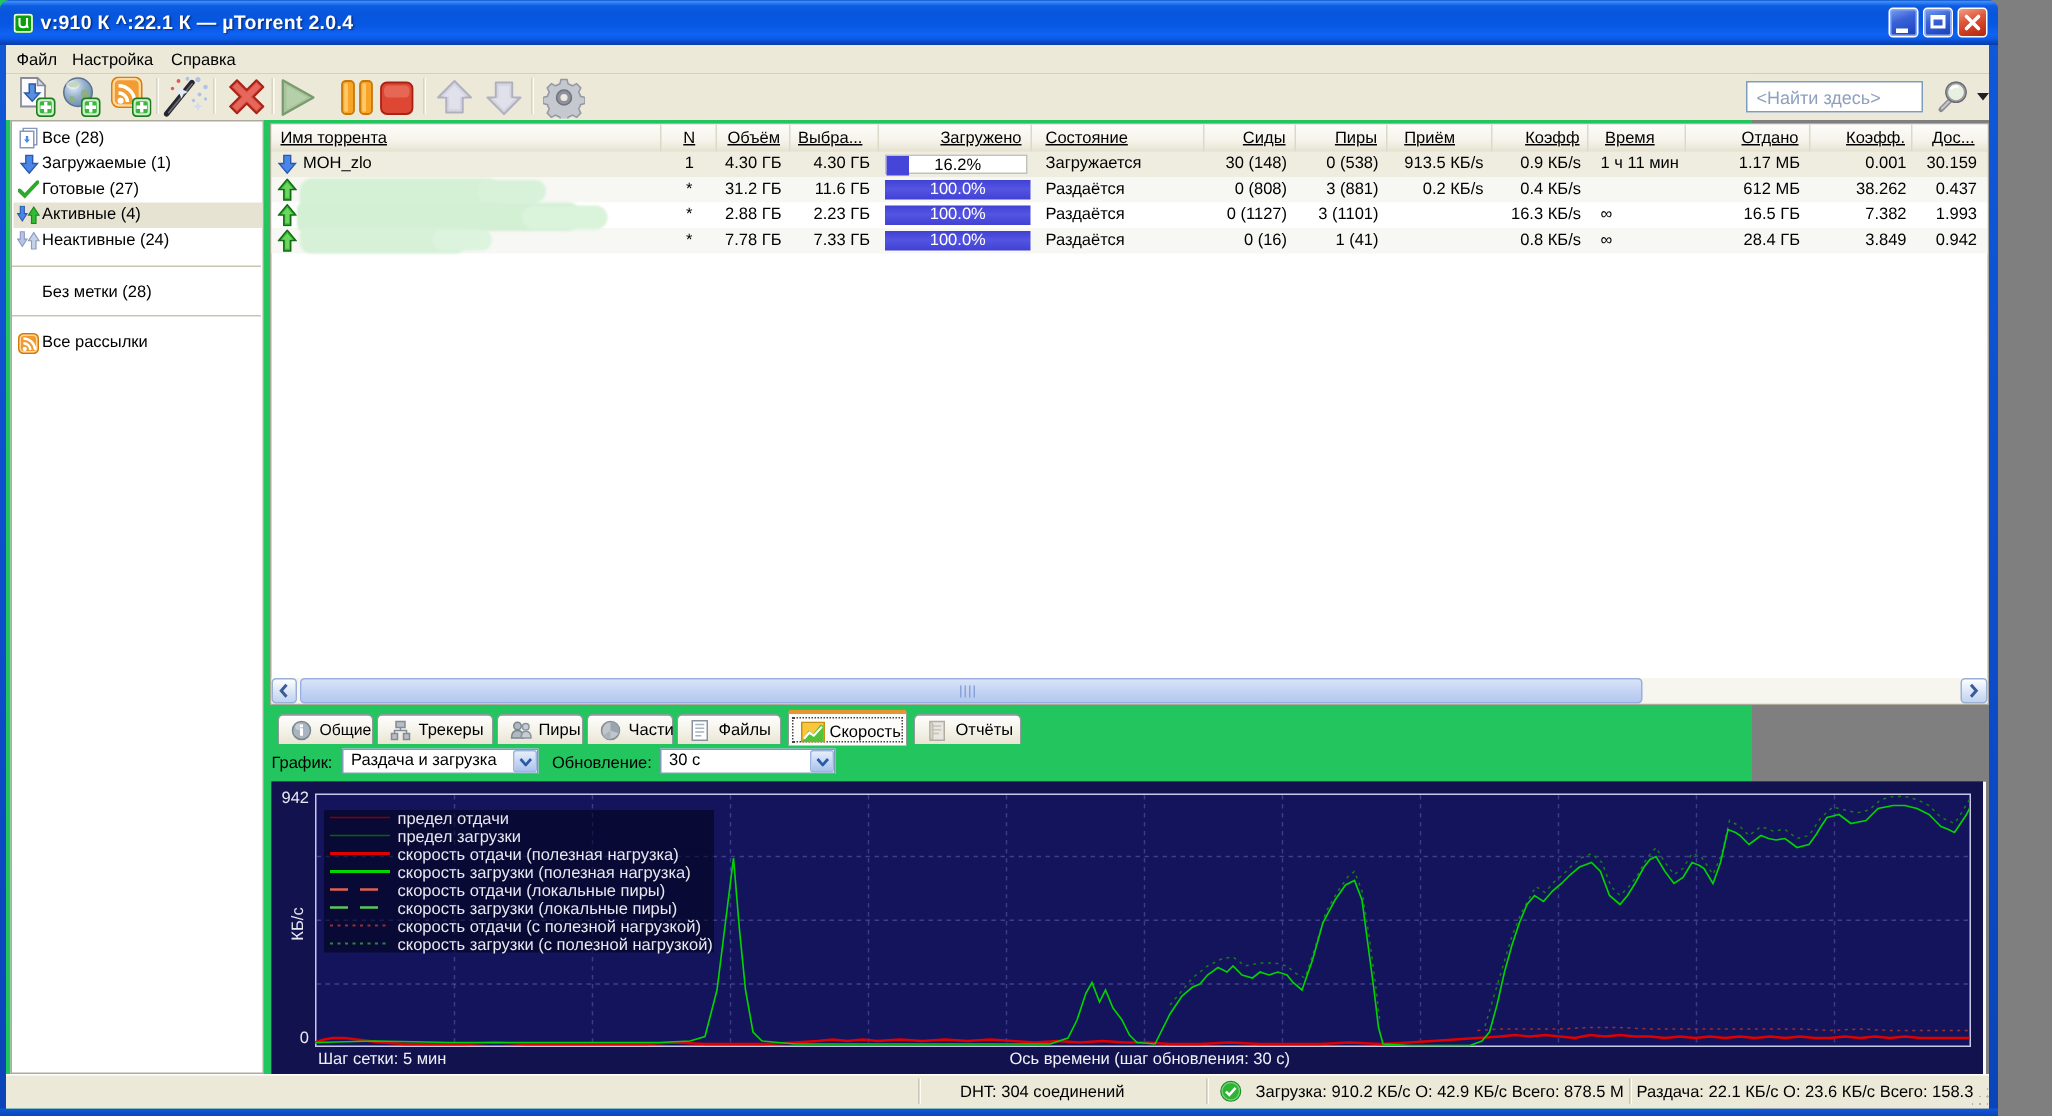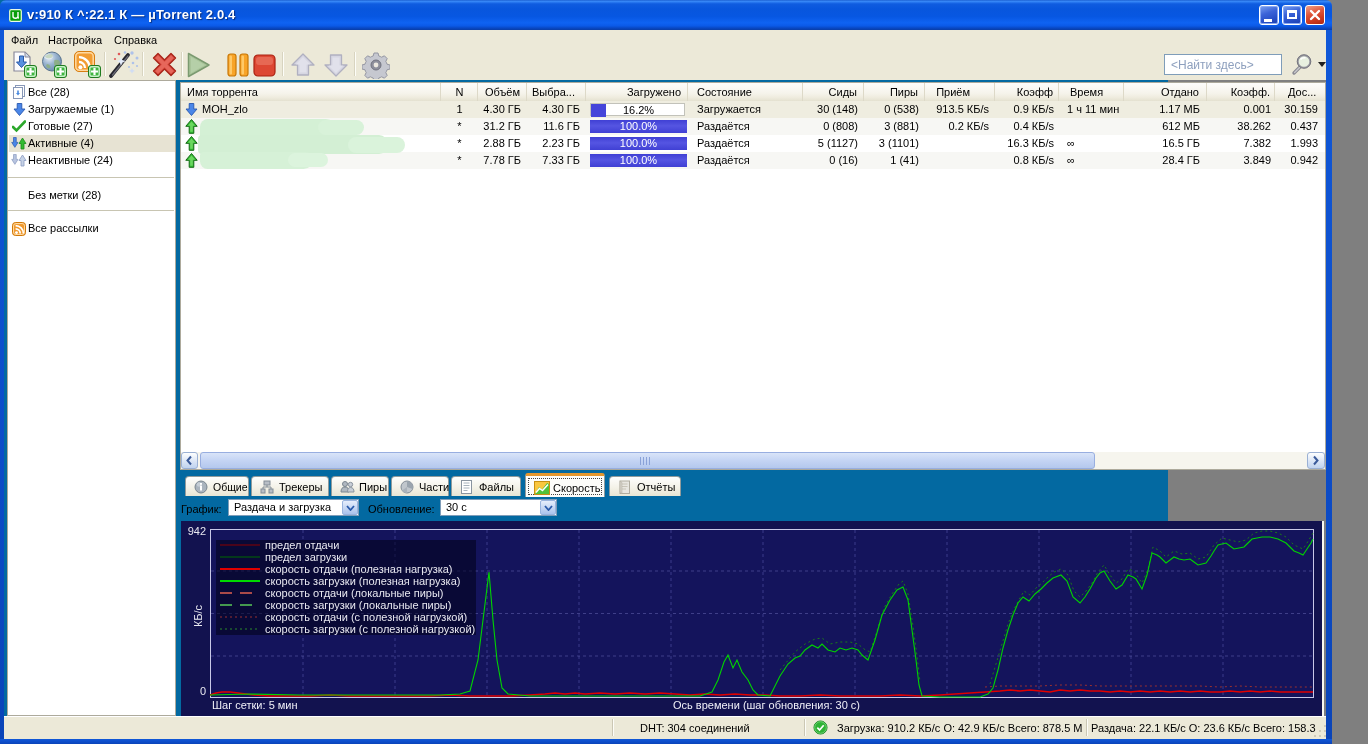--- a/index.html
+++ b/index.html
@@ -1,38 +1,38 @@
 <!DOCTYPE html>
 <html><head>
 <meta charset="utf-8">
 <style>
 * { margin:0; padding:0; box-sizing:border-box; }
 html,body { width:1368px; height:744px; overflow:hidden; }
 body { background:#7f7f7f; font-family:"Liberation Sans", sans-serif; font-size:11px; color:#000; }
 .abs { position:absolute; }
-#win { position:absolute; left:0; top:0; width:1168px; height:744px; background:#0369a1; }
+#win { position:absolute; left:0; top:0; width:1168px; height:744px; background:#22c55e; }
 #titlebar { position:absolute; left:0; top:0; width:1332px; height:30px; border-radius:6px 6px 0 0;
   background:linear-gradient(180deg,#0f52c8 0%,#3f8ef8 3.5%,#2f80f4 6%,#0f5ce0 13%,#0856dd 30%,#0757e2 55%,#0f63f2 76%,#0b5ae8 86%,#0847c2 94%,#0a3da6 100%); }
 #titletext { position:absolute; left:27px; top:7px; font-size:13px; font-weight:bold; color:#fff; text-shadow:1px 1px 1px rgba(0,0,30,0.5); letter-spacing:0.2px; }
 .winborder { position:absolute; background:linear-gradient(180deg,#1058d8,#0c4cc8 60%,#0a44b8); }
 #bL { left:0; top:30px; width:4px; height:714px; }
 #bR { left:1326px; top:30px; width:6px; height:714px; }
 #bB { left:0px; top:739px; width:1332px; height:5px; }
 #menubar { position:absolute; left:4px; top:30px; width:1322px; height:19px; background:#ece9d8; }
 .menuitem { position:absolute; top:4px; }
 #toolbar { position:absolute; left:4px; top:49px; width:1322px; height:31px; background:#ece9d8; }
 .tbsep { position:absolute; top:3px; width:2px; height:24px; border-left:1px solid #d8d4c0; border-right:1px solid #fdfdf8; }
 #sidebar { position:absolute; left:7px; top:80px; width:169px; height:636px; background:#fff; border:1px solid #adaa9c; }
 .srow { position:absolute; left:1px; width:166px; height:17px;padding-left:32px; }
 .srow .txt { position:absolute; left:19px; top:2px; }
 #listpanel { position:absolute; left:180px; top:82px; width:1146px; height:388px; background:#fff; border:1px solid #adaa9c; }
 #lheader { position:absolute; left:0; top:0; width:1144px; height:19px;
   background:linear-gradient(180deg,#fdfdfb 0%,#f5f3ea 60%,#eeebdd 82%,#e4e1d0 100%); border-bottom:1px solid #cfccb8; }
 .hcell { position:absolute; top:0; height:18px; border-right:1px solid #ddd9c8; }
-.hlab { position:absolute; top:3px; }
+.hlab { position:absolute; top:3px;text-decoration:underline; }
 .row { position:absolute; left:0; width:1144px; height:17px; }
 .cell { position:absolute; top:2px; white-space:nowrap; }
 .r { text-align:right; }
 #statusbar { position:absolute; left:4px; top:716px; width:1322px; height:23px; background:#ece9d8; border-top:1px solid #fff; white-space:nowrap; }
 .sbsep { position:absolute; top:2px; width:2px; height:17px; border-left:1px solid #cbc7b4; border-right:1px solid #fdfdf8; }
 #tabsrow { position:absolute; left:4px; top:471px; width:1322px; height:27px; }
 .tab { position:absolute; top:5px; height:20px; background:linear-gradient(180deg,#fefefd 0%,#f4f2e8 55%,#e8e5d4 100%);
   border:1px solid #919b9c; border-bottom:none; border-radius:4px 4px 0 0; }
 .tab .tico { position:absolute; left:8px; top:3px; }
 .tab span { position:absolute; left:27px; top:4px; }
@@ -339,21 +339,21 @@
     <div class="row" style="top:52px;background:#fff;">
       <svg class="abs" style="left:4px;top:1px" width="13" height="15" viewBox="0 0 13 15">
           <path d="M6.5 0.5 l5.7 6.8 h-3.4 v7 h-4.6 v-7 h-3.4 z" fill="#33bb33" stroke="#156a15" stroke-width="1"></path>
           <path d="M6.5 2.5 l3.6 4.3 h-2.3 v6 h-2.6 v-6 h-2.3 z" fill="#7ade6a" opacity="0.8"></path>
         </svg>
       <div class="cell" style="left:260px;width:37px;text-align:center">*</div>
       <div class="cell r" style="left:297px;width:43px">2.88 ГБ</div>
       <div class="cell r" style="left:346px;width:53px">2.23 ГБ</div>
       <div class="abs" style="left:409px;top:2px;width:95px;height:13px;background:linear-gradient(180deg,#4040d4,#5555e2 45%,#4040d4);border:none;width:97px;height:13px;color:#fff;text-align:center;">100.0%</div>
       <div class="cell" style="left:516px">Раздаётся</div>
-      <div class="cell r" style="left:622px;width:55px">5 (1127)</div>
+      <div class="cell r" style="left:622px;width:55px">0 (1127)</div>
       <div class="cell r" style="left:683px;width:55px">3 (1101)</div>
       <div class="cell r" style="left:814px;width:59px">16.3 КБ/s</div>
       <div class="cell" style="left:886px">∞</div>
       <div class="cell r" style="left:943px;width:76px">16.5 ГБ</div>
       <div class="cell r" style="left:1026px;width:64px">7.382</div>
       <div class="cell r" style="left:1094px;width:43px">1.993</div>
     </div>
 
     <div class="row" style="top:69px;background:#f7f7f4;">
       <svg class="abs" style="left:4px;top:1px" width="13" height="15" viewBox="0 0 13 15">

